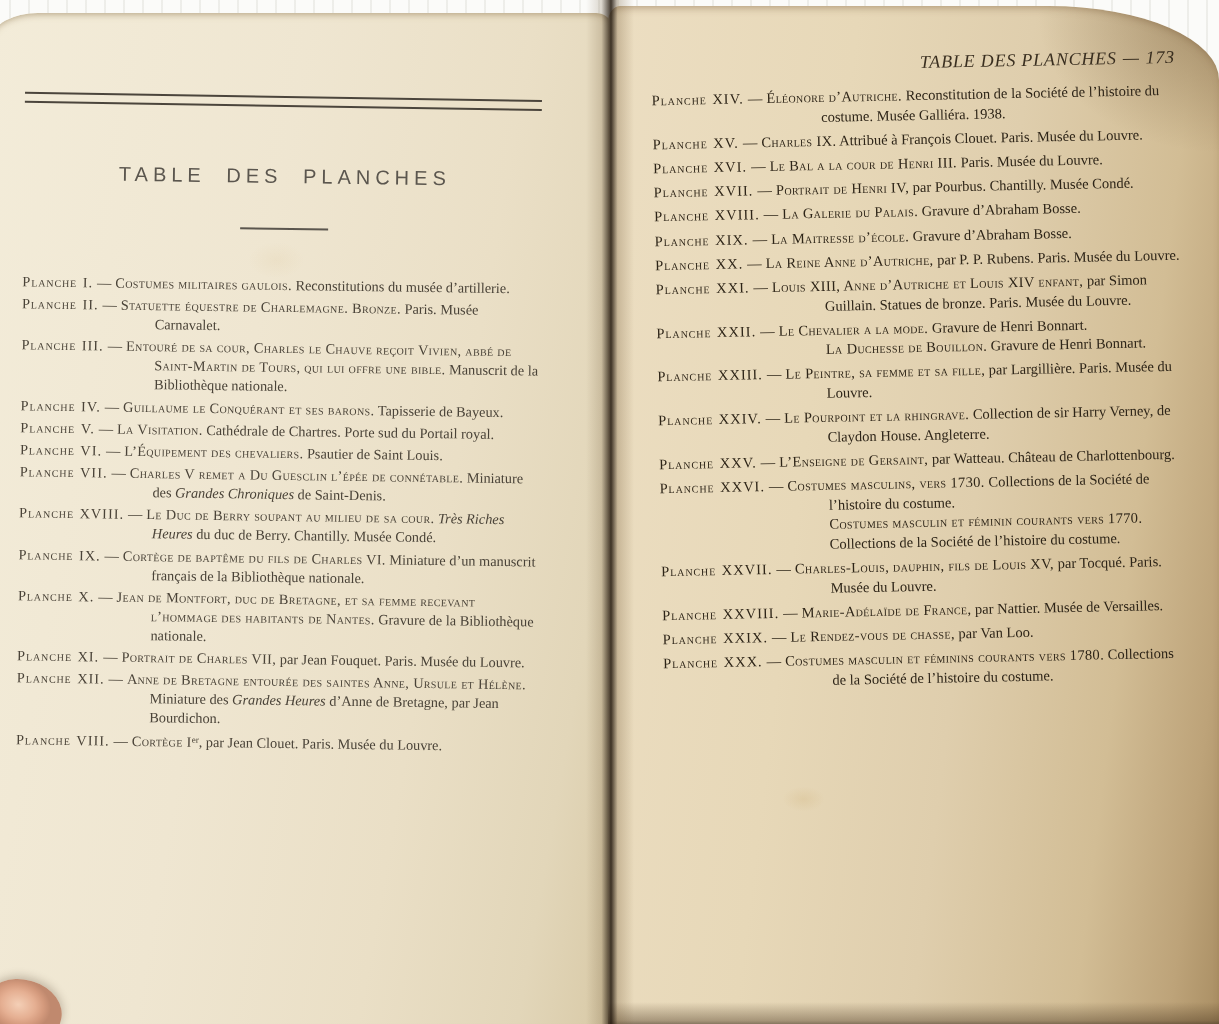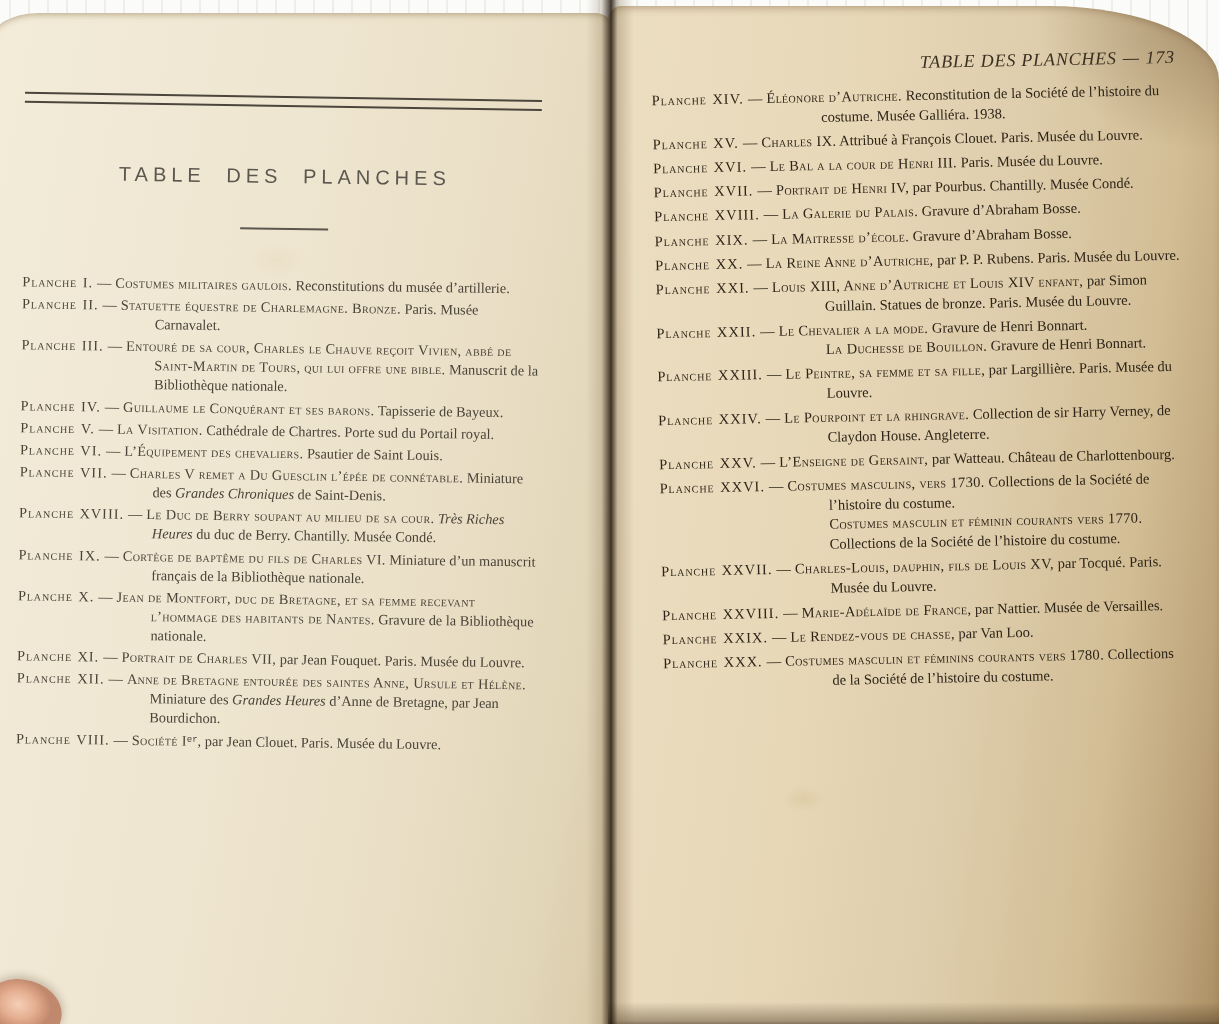--- a/index.html
+++ b/index.html
@@ -91,21 +91,21 @@
   .entries-right .entry { padding-left:169px; text-indent:-169px; margin-bottom:4.6px; }
 
   
   .entry { }
   .lbl { font-variant:small-caps; letter-spacing:0.9px; }
   .num { letter-spacing:1px; padding-left:2px; }
   .dash { padding:0 4px; }
   .sc { font-variant:small-caps; letter-spacing:0.35px; }
   .rm { }
   .it { font-style:italic; }
-  .sup { font-size:9px; vertical-align:4px; letter-spacing:0;font-family:Liberation Mono, monospace; }
+  .sup { font-size:9px; vertical-align:4px; letter-spacing:0; }
 
   
   .finger {
     position:absolute; left:-16px; bottom:-18px; width:78px; height:62px;
     background: radial-gradient(closest-side at 42% 42%, #f4cfb6 0%, #e5af92 52%, #d49a7d 78%, #c0896e 100%);
     border-radius:50% 50% 46% 54%;
     transform:rotate(16deg);
     box-shadow:0 -3px 8px rgba(60,40,25,0.25);
   }
 </style>
@@ -130,21 +130,21 @@
         <div class="entry"><span class="lbl">Planche</span> <span class="num">III.</span><span class="dash">—</span><span class="sc">Entouré de sa cour, Charles le Chauve reçoit Vivien, abbé de Saint-Martin de Tours, qui lui offre une bible.</span><span class="rm"> Manuscrit de la Bibliothèque nationale.</span></div>
         <div class="entry"><span class="lbl">Planche</span> <span class="num">IV.</span><span class="dash">—</span><span class="sc">Guillaume le Conquérant et ses barons.</span><span class="rm"> Tapisserie de Bayeux.</span></div>
         <div class="entry"><span class="lbl">Planche</span> <span class="num">V.</span><span class="dash">—</span><span class="sc">La Visitation.</span><span class="rm"> Cathédrale de Chartres. Porte sud du Portail royal.</span></div>
         <div class="entry"><span class="lbl">Planche</span> <span class="num">VI.</span><span class="dash">—</span><span class="sc">L’Équipement des chevaliers.</span><span class="rm"> Psautier de Saint Louis.</span></div>
         <div class="entry"><span class="lbl">Planche</span> <span class="num">VII.</span><span class="dash">—</span><span class="sc">Charles V remet a Du Guesclin l’épée de connétable.</span><span class="rm"> Miniature des </span><span class="it">Grandes Chroniques</span><span class="rm"> de Saint-Denis.</span></div>
         <div class="entry"><span class="lbl">Planche</span> <span class="num">XVIII.</span><span class="dash">—</span><span class="sc">Le Duc de Berry soupant au milieu de sa cour.</span><span class="rm"> </span><span class="it">Très Riches Heures</span><span class="rm"> du duc de Berry. Chantilly. Musée Condé.</span></div>
         <div class="entry"><span class="lbl">Planche</span> <span class="num">IX.</span><span class="dash">—</span><span class="sc">Cortège de baptême du fils de Charles VI.</span><span class="rm"> Miniature d’un manuscrit français de la Bibliothèque nationale.</span></div>
         <div class="entry"><span class="lbl">Planche</span> <span class="num">X.</span><span class="dash">—</span><span class="sc">Jean de Montfort, duc de Bretagne, et sa femme recevant l’hommage des habitants de Nantes.</span><span class="rm"> Gravure de la Bibliothèque nationale.</span></div>
         <div class="entry"><span class="lbl">Planche</span> <span class="num">XI.</span><span class="dash">—</span><span class="sc">Portrait de Charles VII,</span><span class="rm"> par Jean Fouquet. Paris. Musée du Louvre.</span></div>
         <div class="entry"><span class="lbl">Planche</span> <span class="num">XII.</span><span class="dash">—</span><span class="sc">Anne de Bretagne entourée des saintes Anne, Ursule et Hélène.</span><span class="rm"> Miniature des </span><span class="it">Grandes Heures</span><span class="rm"> d’Anne de Bretagne, par Jean Bourdichon.</span></div>
-        <div class="entry"><span class="lbl">Planche</span> <span class="num">VIII.</span><span class="dash">—</span><span class="sc">Société I</span><span class="sup">er</span><span class="rm">, par Jean Clouet. Paris. Musée du Louvre.</span></div>
+        <div class="entry"><span class="lbl">Planche</span> <span class="num">VIII.</span><span class="dash">—</span><span class="sc">Cortège I</span><span class="sup">er</span><span class="rm">, par Jean Clouet. Paris. Musée du Louvre.</span></div>
       </div>
   </div>
 
   <div class="right-content">
     <div class="running-header">
       <span class="rh-title">TABLE DES PLANCHES</span><span class="rh-sep">—</span><span class="rh-num">173</span>
     </div>
     <div class="entries entries-right" id="right-entries">
         <div class="entry"><span class="lbl">Planche</span> <span class="num">XIV.</span><span class="dash">—</span><span class="sc">Éléonore d’Autriche.</span><span class="rm"> Reconstitution de la Société de l’histoire du costume. Musée Galliéra. 1938.</span></div>
         <div class="entry"><span class="lbl">Planche</span> <span class="num">XV.</span><span class="dash">—</span><span class="sc">Charles IX.</span><span class="rm"> Attribué à François Clouet. Paris. Musée du Louvre.</span></div>

